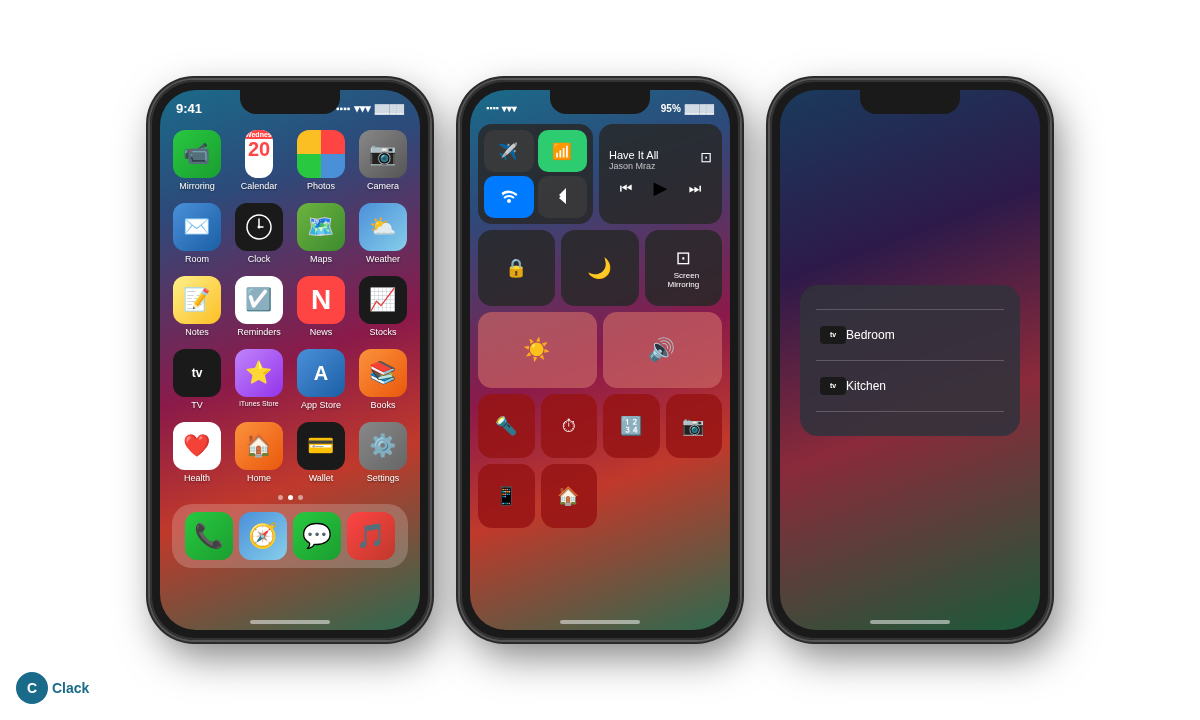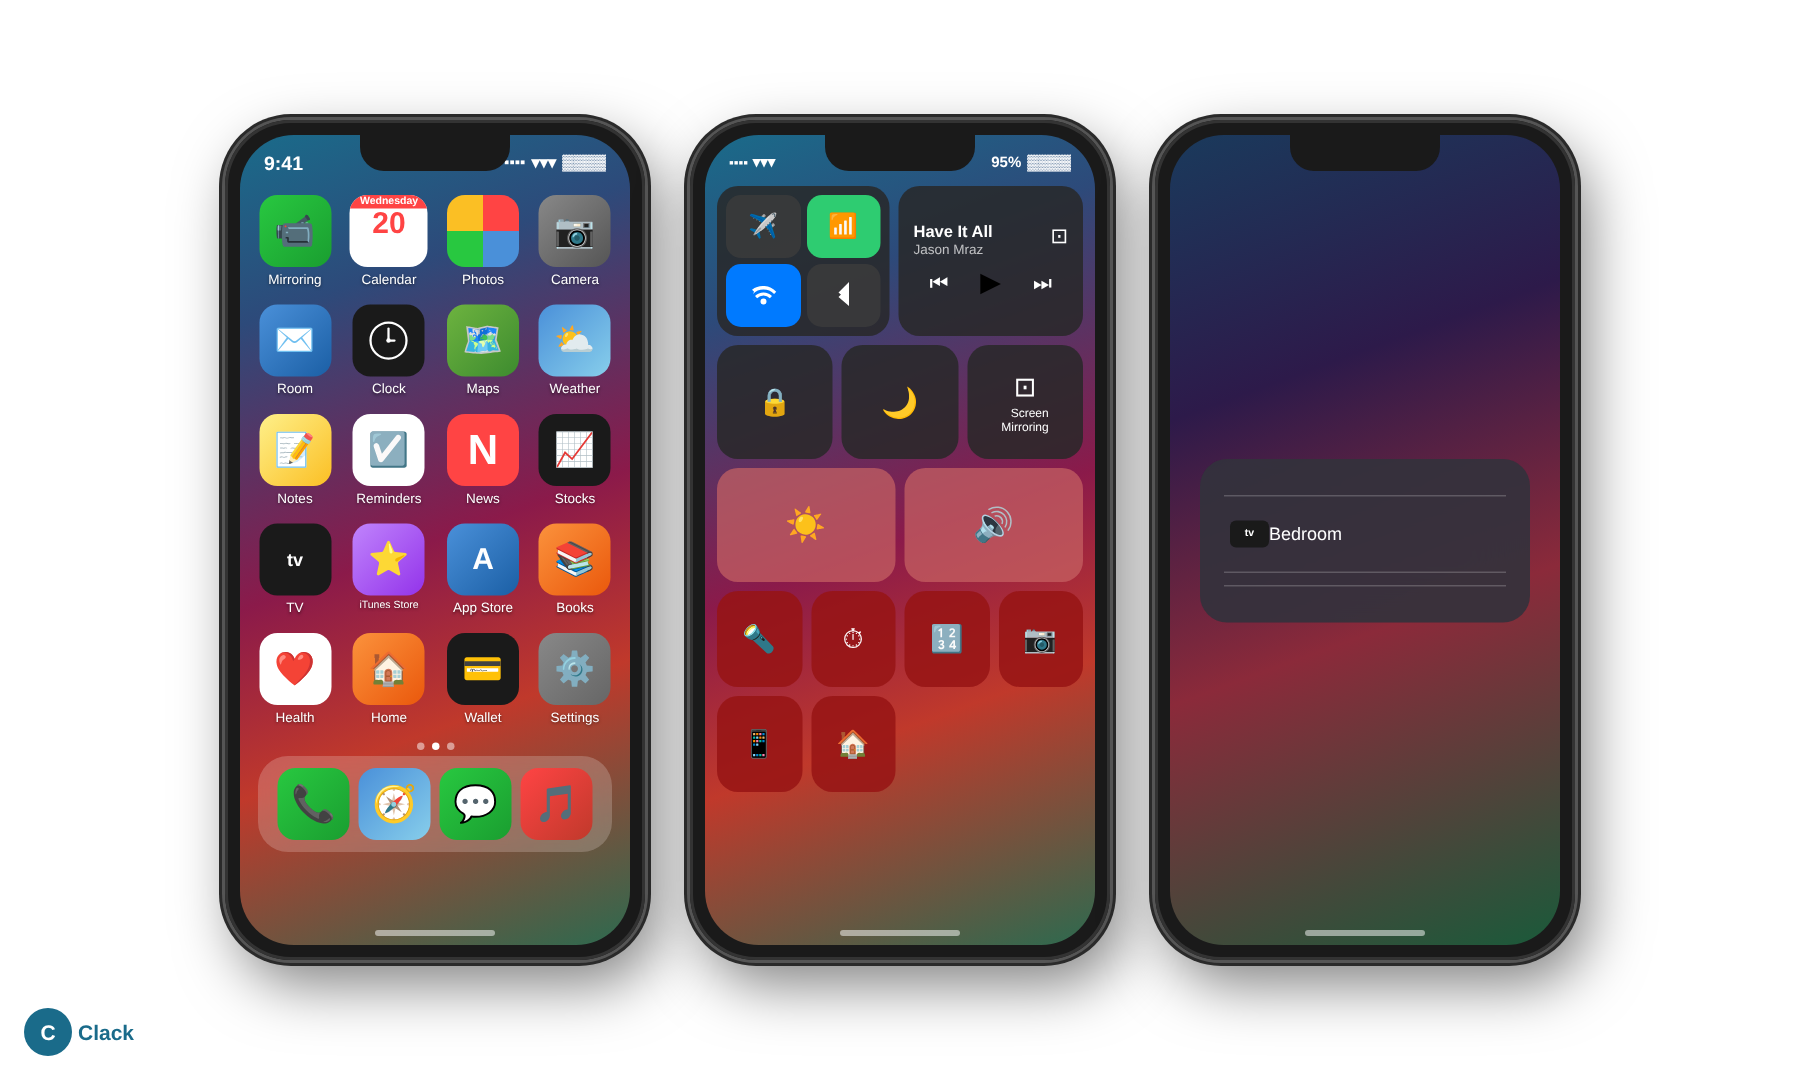--- a/index.html
+++ b/index.html
@@ -207,21 +207,21 @@
     .cc-small-btn.green { background: #2ecc71; }
 
     .music-widget {
       background: rgba(40,40,40,0.85);
       border-radius: 14px;
       padding: 8px 10px;
       display: flex;
       flex-direction: column;
       justify-content: center;
     }
-    .music-title { color: white; font-size: 11px; font-weight: 700; }
+    .music-title { color: white; font-size: 11px; font-weight: 400; }
     .music-artist { color: rgba(255,255,255,0.7); font-size: 9px; }
     .music-controls {
       display: flex;
       align-items: center;
       justify-content: space-around;
       margin-top: 6px;
     }
     .music-ctrl { color: white; font-size: 14px; }
     .play-btn { font-size: 18px; }
 
@@ -293,21 +293,21 @@
     }
 
     
     .cal-icon {
       background: white;
       border-radius: 12px;
       display: flex;
       flex-direction: column;
       align-items: center;
       overflow: hidden;
-      width: 52px; height: 48px;
+      width: 28px; height: 48px;
     }
     .cal-header { background: #f44; width: 100%; text-align: center; font-size: 7px; color: white; padding: 1px 0; font-weight: 700; }
     .cal-day { font-size: 20px; color: #f44; font-weight: 700; line-height: 1; }
 
     
     .watermark {
       position: absolute;
       bottom: 10px;
       left: 10px;
       display: flex;
@@ -559,20 +559,26 @@
           <div class="mirroring-divider"></div>
 
           <div class="mirroring-item">
             <div class="appletv-icon">
               <span style="font-size:7px;color:white;font-weight:700;">tv</span>
             </div>
             <span>Bedroom</span>
           </div>
           <div class="mirroring-divider"></div>
 
+          <div class="mirroring-item">
+            <div class="appletv-icon">
+              <span style="font-size:7px;color:white;font-weight:700;">tv</span>
+            </div>
+            <span>Kitchen</span>
+          </div>
           <div class="mirroring-divider"></div>
 
         </div>
       </div>
       <div class="home-indicator"></div>
     </div>
   </div>
 
   <div class="watermark" style="position:absolute; bottom:16px; left:16px;">
     <div class="watermark-logo">C</div>

